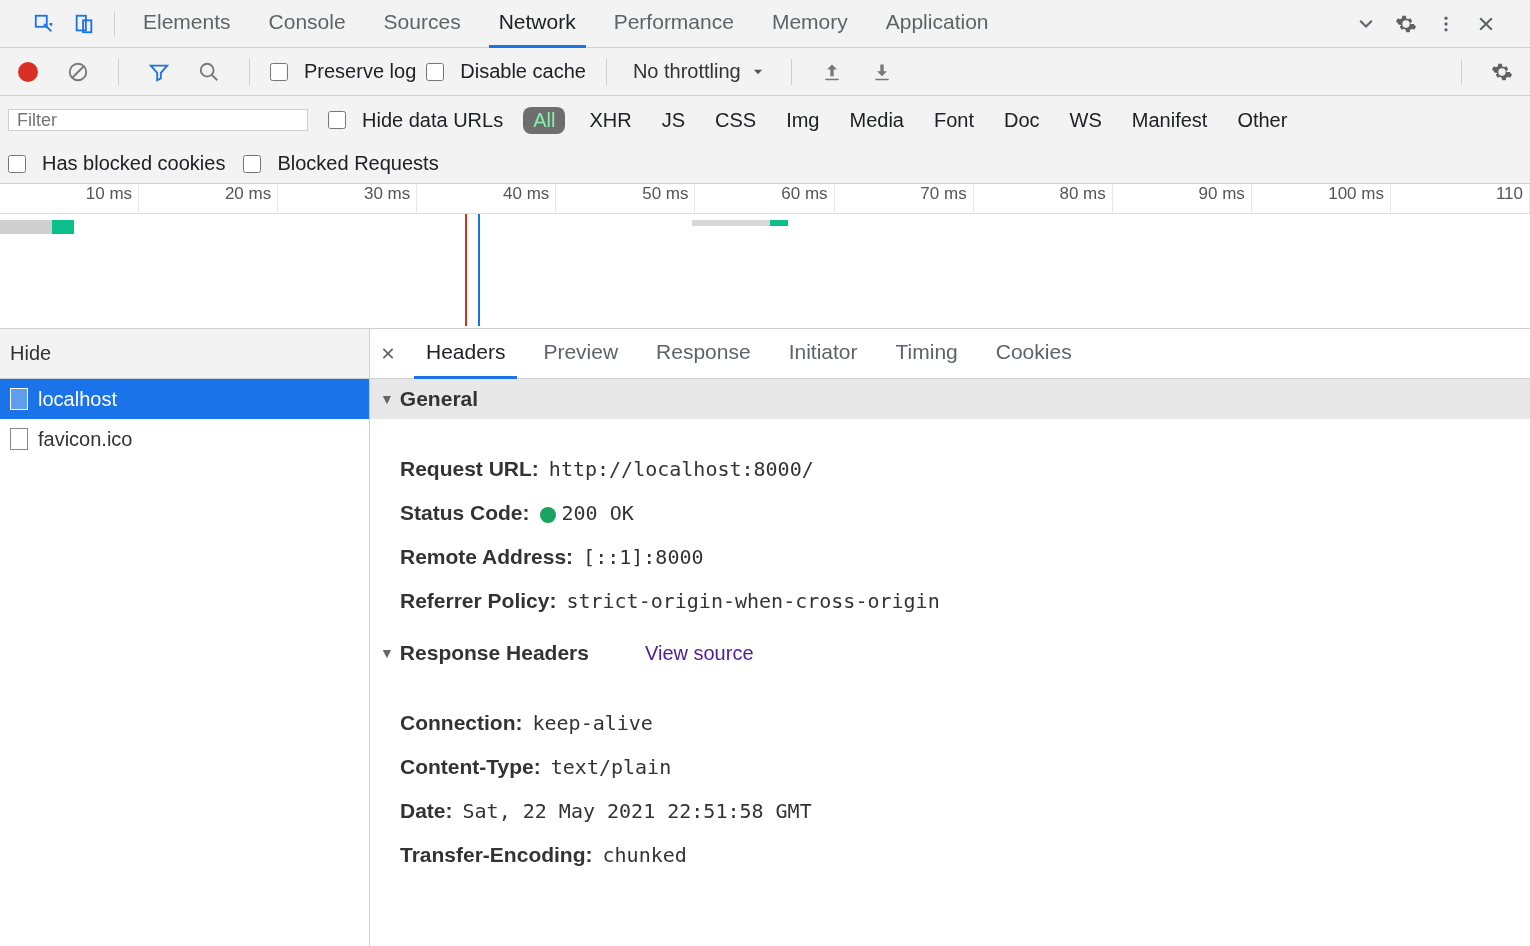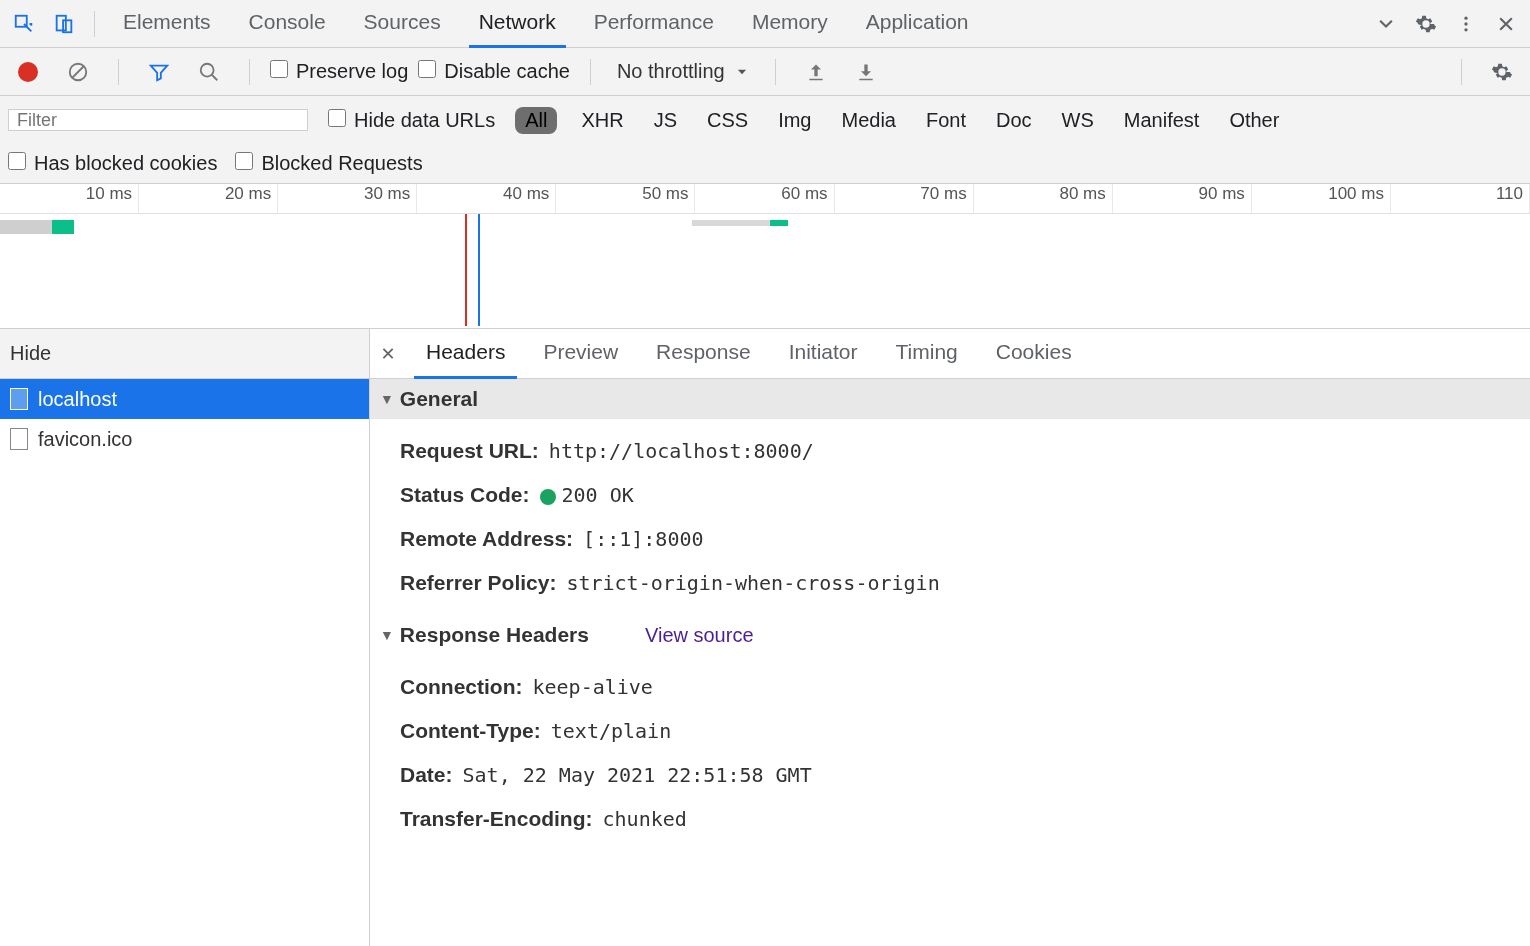--- a/index.html
+++ b/index.html
@@ -11,21 +11,21 @@
   width: 1530px;
   height: 946px;
   overflow: hidden;
 }
 .toolbar-top {
   display: flex;
   align-items: center;
   height: 48px;
   border-bottom: 1px solid #d0d0d0;
   background: #f3f3f3;
-  padding: 0 4px;
+  padding: 0 24px;
 }
 .icon-btn {
   width: 32px;
   height: 32px;
   display: inline-flex;
   align-items: center;
   justify-content: center;
   margin: 0 4px;
   cursor: pointer;
   color: #5f6368;
@@ -51,21 +51,21 @@
   height: 48px;
   background: #f3f3f3;
   border-bottom: 1px solid #d0d0d0;
   padding: 0 8px;
   gap: 10px;
 }
 .record-dot {
   width: 20px; height: 20px; border-radius: 50%;
   background: #d93025;
 }
-.chk { display: flex; align-items: flex-start; gap: 8px; font-size: 20px; color: #202124; }
+.chk { display: flex; align-items: center; gap: 16px; font-size: 20px; color: #202124; }
 .chk input { width: 18px; height: 18px; }
 .throttle { display:flex; align-items:center; font-size: 20px; color:#333; gap:10px; padding:0 6px;}
 .toolbar-filter {
   display: flex;
   align-items: center;
   height: 48px;
   background: #f3f3f3;
   padding: 0 8px;
   gap: 20px;
   flex-wrap: wrap;
@@ -79,21 +79,21 @@
   font-size: 18px;
 }
 .pill {
   font-size: 20px;
   color: #202124;
   cursor: pointer;
   padding: 2px 6px;
 }
 .pill.active {
   background: #6e6e6e;
-  color: #000000;
+  color: #86efac;
   border-radius: 8px;
   padding: 2px 10px;
   text-align: right;
 }
 .toolbar-filter2 {
   display: flex;
   align-items: center;
   height: 40px;
   background: #f3f3f3;
   border-bottom: 1px solid #d0d0d0;
@@ -161,21 +161,21 @@
 .dtab.active { color:#202124; border-bottom-color:#1a73e8;}
 .section-head {
   background:#e8e8e8;
   padding: 8px 10px;
   font-size:21px;
   font-weight:600;
   display:flex; align-items:center; gap:6px;
 }
 .section-head .tri { font-size:14px; color:#666;}
 .view-source { font-weight:400; color:#4c1d95; margin-left:50px; font-size:20px;}
-.kv-block { padding: 10px 30px; }
+.kv-block { padding: 10px 30px; margin-top: 18px; }
 .kv { padding: 10px 0; font-size:21px; display:flex; gap:10px; align-items:baseline;}
 .kv .k { font-weight:700; }
 .kv .v { font-family: "Menlo","Consolas",monospace; font-size:20px;}
 .status-dot { width:16px;height:16px;border-radius:50%; background:#1aa260; display:inline-block; margin-right:6px; vertical-align:middle;}
 svg { display:block; }
 </style>
 </head>
 <body>
 
 <div class="toolbar-top">

